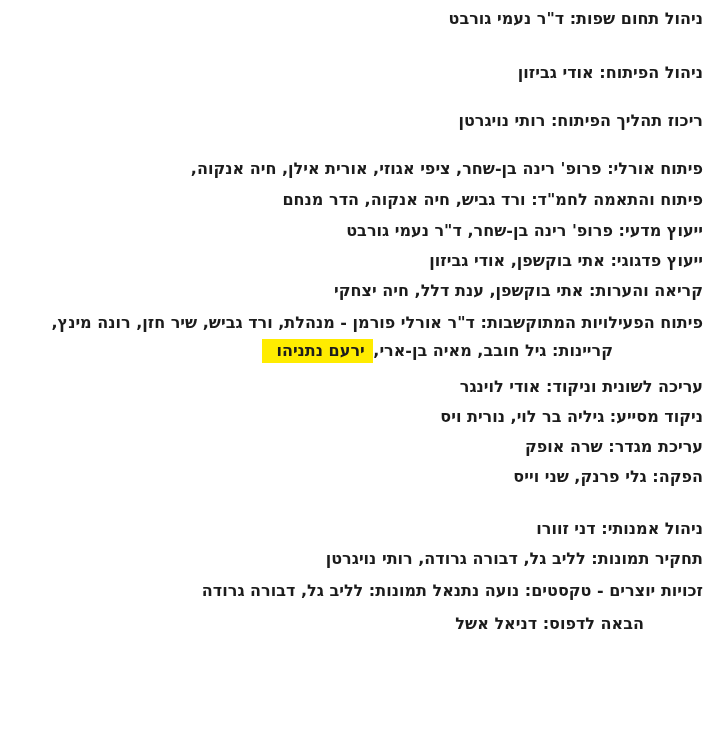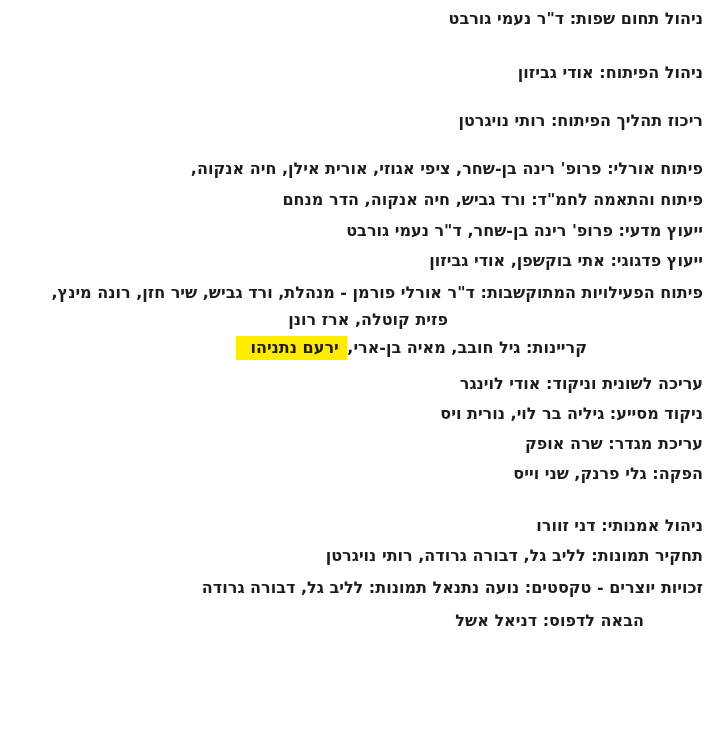--- a/index.html
+++ b/index.html
@@ -50,21 +50,21 @@
   .mt-l15{margin-top:8px}
   .mt-l16{margin-top:8px}
   .mt-l17{margin-top:30px}
   .mt-l18{margin-top:8px}
   .mt-l19{margin-top:8px}
   .mt-l20{margin-top:10px}
   .mt-l21{margin-top:11px}
   
   .ind-wrap1{margin-right:172px}   
   .ind-wrap2{margin-right:255px}   
-  .ind-narration{margin-right:116px}
+  .ind-narration{margin-right:90px}
   .ind-print{margin-right:59px}
 </style>
 </head>
 <body>
 
 <div class="page">
 
   <div class="line">
     <span class="label">ניהול תחום שפות: </span><span class="names">ד"ר נעמי גורבט</span>
   </div>
@@ -87,28 +87,28 @@
   </div>
 
   <div class="line mt-l7">
     <span class="label">ייעוץ מדעי: </span><span class="names">פרופ' רינה בן-שחר, ד"ר נעמי גורבט</span>
   </div>
 
   <div class="line mt-l8">
     <span class="label">ייעוץ פדגוגי: </span><span class="names">אתי בוקשפן, אודי גביזון</span>
   </div>
 
+  <div class="line mt-l9">
+    <span class="label">קריאה והערות: </span><span class="names">אתי בוקשפן, ענת דלל, חיה יצחקי</span>
+  </div>
 
   <div class="line mt-l10">
     <span class="label">פיתוח הפעילויות המתוקשבות: </span><span class="names">ד"ר אורלי פורמן - מנהלת, ורד גביש, שיר חזן, רונה מינץ,</span>
   </div>
 
-  <div class="line mt-l11 ind-wrap2">
-    <span class="names">פזית קוטלה, ארז רונן</span>
-  </div>
 
   <div class="line mt-l12 ind-narration">
     <span class="label">קריינות: </span><span class="names">גיל חובב, מאיה בן-ארי,</span><span class="hl"> ירעם נתניהו</span>
   </div>
 
   <div class="line mt-l13">
     <span class="label">עריכה לשונית וניקוד: </span><span class="names">אודי לוינגר</span>
   </div>
 
   <div class="line mt-l14">

